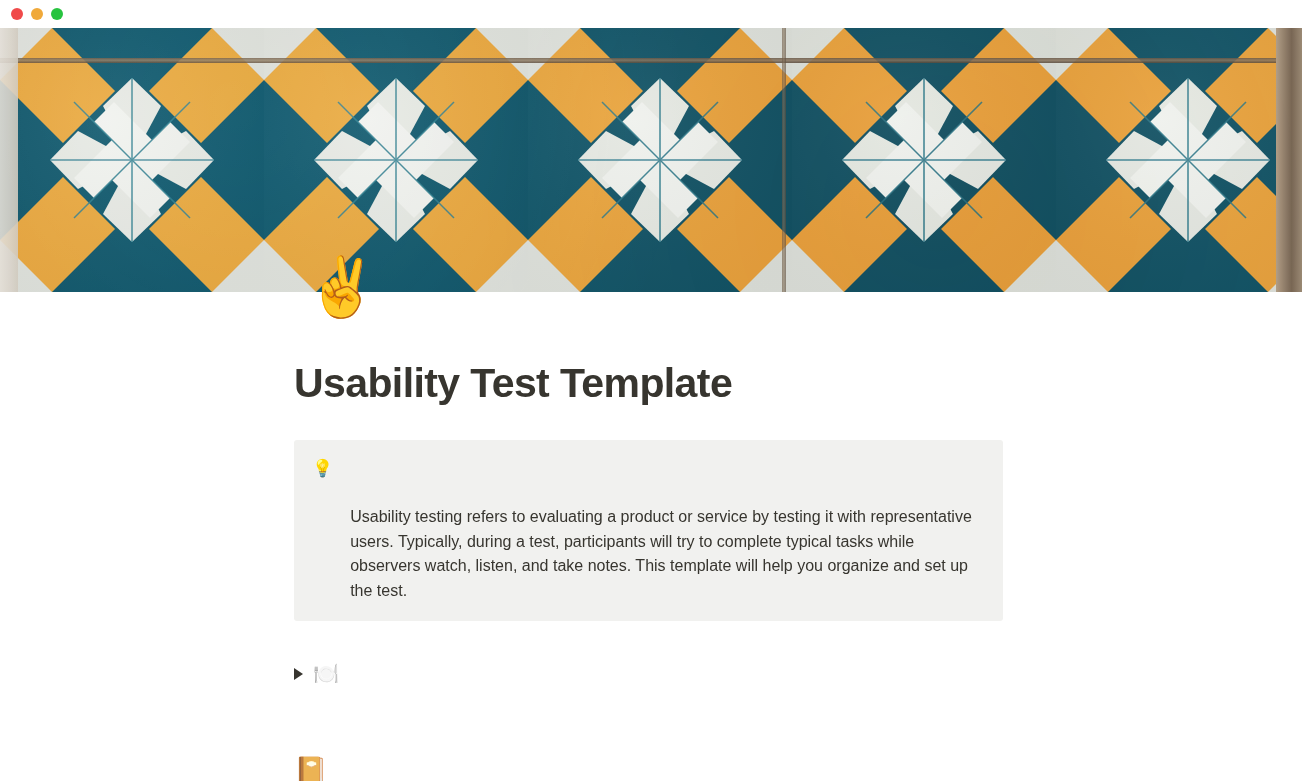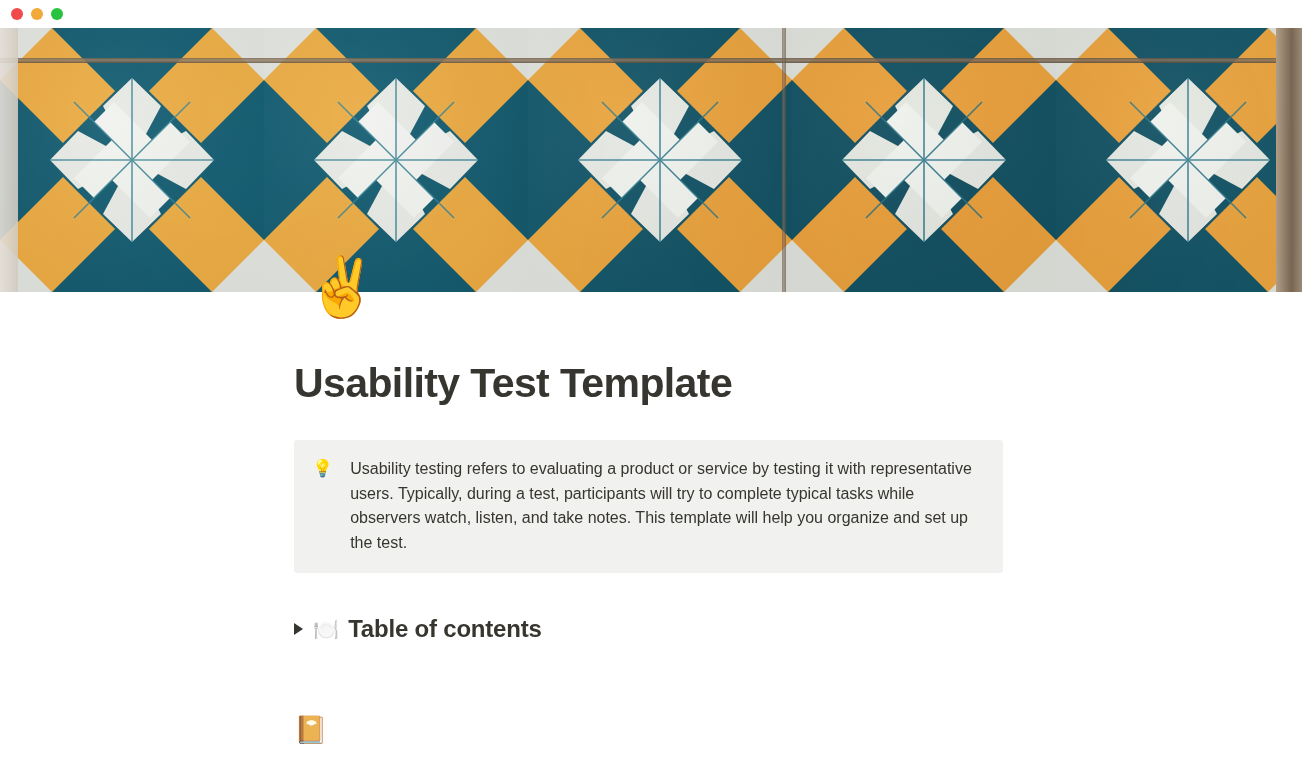--- a/index.html
+++ b/index.html
@@ -100,20 +100,21 @@
     padding:17px 18px 18px 18px;
     display:flex;
     gap:17px;
     align-items:flex-start;
   }
   .callout-emoji{ font-size:17px; line-height:24px; flex:0 0 auto; }
   .callout-text{
     font-size:16px;
     line-height:24.5px;
     color:#37352f;
+    margin-top:48px;
   }
 
   
   .toggle-row{
     margin-top:42px;
     display:flex;
     align-items:center;
     gap:9px;
   }
   .tri{
@@ -239,21 +240,20 @@
   <h1 class="page-title">Usability Test Template</h1>
 
   <div class="callout">
     <span class="callout-emoji">💡</span>
     <div class="callout-text">Usability testing refers to evaluating a product or service by testing it with representative users. Typically, during a test, participants will try to complete typical tasks while observers watch, listen, and take notes. This template will help you organize and set up the test.</div>
   </div>
 
   <div class="toggle-row">
     <span class="tri"></span>
     <span class="toggle-emoji">🍽️</span>
-    <span class="toggle-label">Table of contents</span>
   </div>
 
   <div class="section-head">
     <span class="section-emoji">📔</span>
   </div>
 
   <div class="para para-clip">
     
   </div>
 

